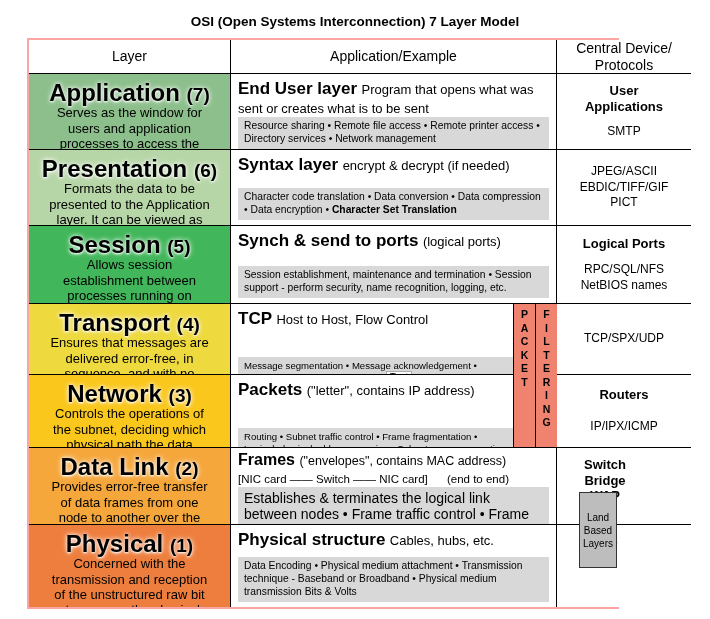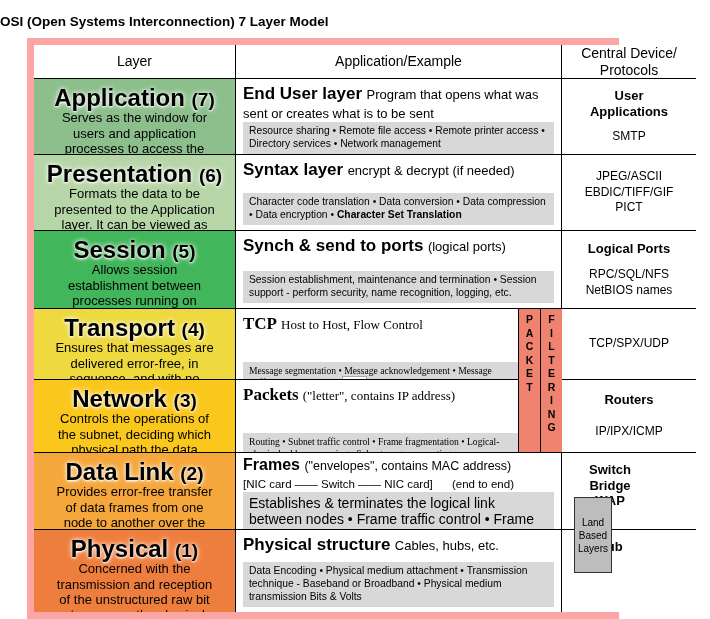--- a/index.html
+++ b/index.html
@@ -1,38 +1,38 @@
 <!DOCTYPE html>
 <html><head>
 <meta charset="utf-8">
 <style>
   * { box-sizing: border-box; }
   body { margin: 0; background: #fff; color: #000; font-family: "Liberation Sans", sans-serif; }
   .page { width: 710px; height: 619px; position: relative; overflow: hidden; background: #fff; }
-  .title { font-size: 13.5px; font-weight: bold; text-align: left; margin: 0; padding: 14px 0 9px; }
+  .title { font-size: 13.5px; font-weight: bold; text-align: center; margin: 0; padding: 14px 0 9px; }
   .osi-table {
     position: relative; margin-left: 27px; width: 592px; background: #eab308;
-    border: 7px solid #fca5a5; display: grid;
+    border: 2px solid #fca5a5; display: grid;
     grid-template-columns: 202px 326px 134px;
     grid-template-rows: 34px 76px 76px 78px 71px 73px 77px 82px;
   }
   .cell { border-right: 1px solid #000; border-bottom: 1px solid #000; overflow: hidden; min-width: 0; }
   .last-col { border-right: none; }
   .last-row { border-bottom: none; }
   .hcell { display: flex; align-items: center; justify-content: center; font-size: 14px; text-align: center; line-height: 1.15; background: #fff; }
   .pre { white-space: pre-line; }
 
   .layer-cell { display: flex; flex-direction: column; justify-content: space-between; align-items: center; text-align: center; padding: 6px 15px 4px; }
   .layer-title { font-weight: bold; font-size: 24px; line-height: 1.05; white-space: nowrap;
     text-shadow: 0 1px 2px rgba(255,255,255,.95), 0 0 4px rgba(255,255,255,.8), 0 0 6px rgba(255,255,255,.6); }
   .lnum { font-size: 19px; }
   .layer-desc { font-size: 13px; line-height: 1.18; padding: 0 4px 2px; }
 
   .app-cell { position: relative; display: flex; flex-direction: column; justify-content: space-between; padding: 5px 7px; background: #fff; }
-  .with-strip { padding-right: 43px; font-family: Liberation Serif, serif; }
+  .with-strip { padding-right: 43px; }
   .headline { line-height: 1.15; }
   .hb { font-weight: bold; font-size: 17px; }
   .hr { font-size: 13px; }
   .head-sub { font-size: 11.5px; margin-top: 4px; }
   .details { font-size: 10.3px; line-height: 1.25; padding: 3px 6px; }
   .with-strip .details { font-size: 9.6px; margin-top: 28px; }
   .tight { padding: 3px 7px; }
   .tight .hb { font-size: 16px; }
   .tight .hr { font-size: 12.5px; }
   .tight .details { font-size: 14px; line-height: 1.2; }

